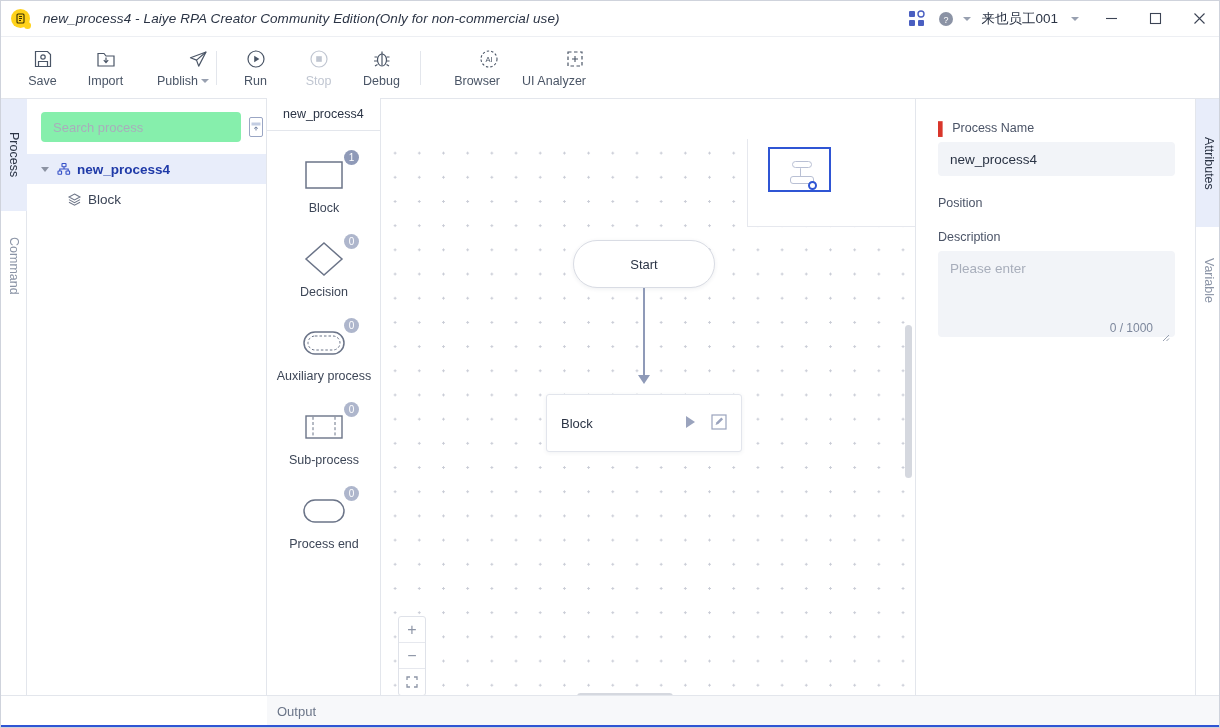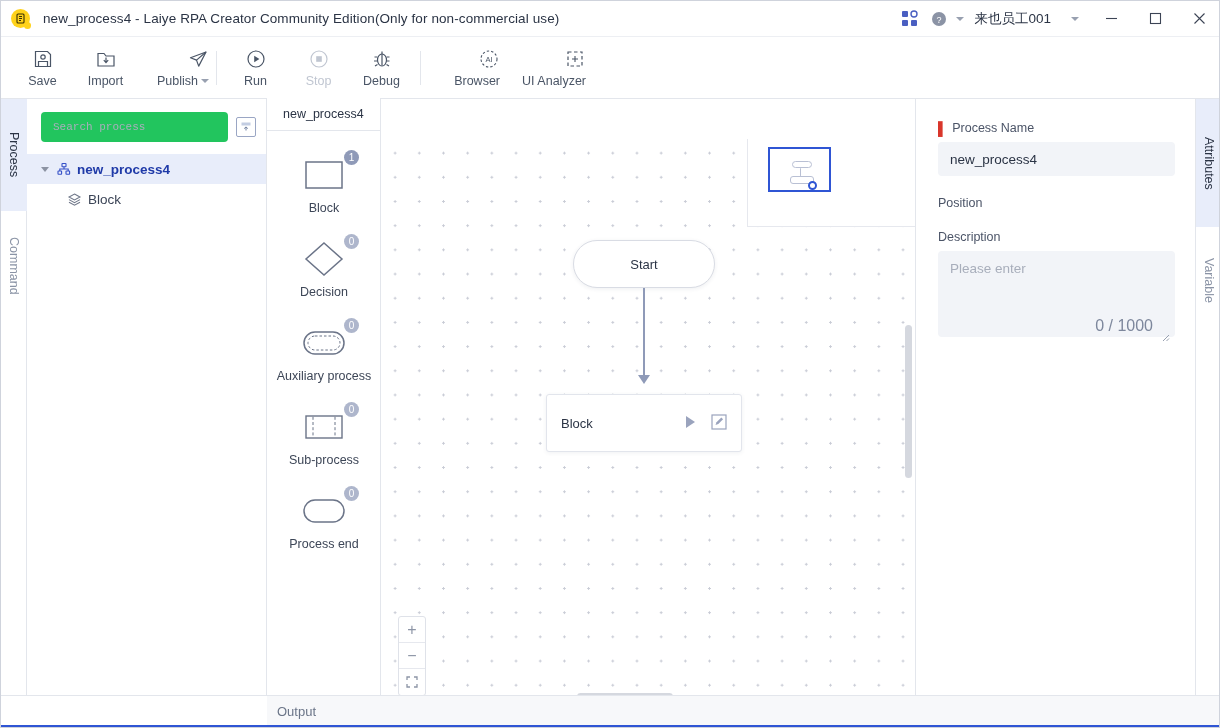--- a/index.html
+++ b/index.html
@@ -24,27 +24,28 @@
     display:flex; align-items:center; justify-content:center;
     font-size:11px; color:#4a3a00; font-weight:bold;
   }
   .app-icon:after{
     content:""; position:absolute; right:-1px; bottom:-1px; width:7px;height:7px;
     border-radius:50%; background:#ffd21a;
   }
   .title-text {
     margin-left:13px; font-size:13.5px; color:#2b3445; letter-spacing:.1px;
     white-space:nowrap;
+    font-style:italic;
   }
   .tb-right { margin-left:auto; display:flex; align-items:center; height:36px; }
   .tb-btn {
     width:34px; height:36px; display:flex; align-items:center; justify-content:center;
     color:#5a6475;
   }
-  .user-box { display:flex; align-items:center; gap:20px; padding:0 10px 0 6px; height:36px;
+  .user-box { display:flex; align-items:center; gap:13px; padding:0 10px 0 6px; height:36px;
     font-size:13.5px; color:#2b3445; white-space:nowrap; }
   .caret { width:0;height:0;border-left:4px solid transparent;border-right:4px solid transparent;
     border-top:4px solid #98a0b0; display:inline-block; }
   .win-btn { width:44px; height:36px; display:flex; align-items:center; justify-content:center; color:#3c4455; }
 
   
   .toolbar {
     position:absolute; top:36px; left:0; width:1220px; height:62px;
     background:#ffffff; display:flex; align-items:center;
     border-bottom:1px solid #e3e6ec; padding-left:10px;
@@ -73,22 +74,22 @@
   .vtab-proc { height:112px; }
   .vtab-cmd { height:110px; }
 
   
   .tree-panel {
     position:absolute; top:98px; left:26px; width:240px; height:596px;
     background:#ffffff; border-right:1px solid #e3e6ec;
   }
   .search-row { display:flex; align-items:center; gap:8px; padding:13px 10px 12px 14px; }
   .search-input {
-    flex:1; height:30px; background:#22c55e; border:none; border-radius:4px;
-    padding:0 12px; font-size:11px; color:#333; font-family:Liberation Mono, monospace;
+    flex:1; height:30px; background:#86efac; border:none; border-radius:4px;
+    padding:0 12px; font-size:13px; color:#333; font-family:Liberation Sans, sans-serif;
   }
   .search-input::placeholder{ color:#a8aebb; }
   .icon-btn-sq {
     width:20px;height:20px;border:1px solid #9aa6c4; border-radius:2px;
     display:flex;align-items:center;justify-content:center; color:#6f7f9e;
   }
   .tree-row {
     height:30px; display:flex; align-items:center; gap:6px; font-size:13.5px;
     padding-left:8px; color:#2b3445;
   }
@@ -182,21 +183,21 @@
   .finput {
     width:100%; height:34px; background:#f2f4f8; border:none; border-radius:4px;
     padding:0 12px; font-size:13.5px; color:#2b3445; font-family:inherit;
   }
   .ftext {
     width:100%; height:86px; background:#f2f4f8; border:none; border-radius:4px;
     padding:10px 12px; font-size:13.5px; color:#2b3445; resize:none; font-family:inherit;
   }
   .ftext::placeholder{ color:#a8aebb; }
   .tarea-wrap{ position:relative; }
-  .counter { position:absolute; right:22px; bottom:6px; font-size:16px; color:#7d879c; }
+  .counter { position:absolute; right:22px; bottom:6px; font-size:12px; color:#7d879c; }
   .grip { position:absolute; right:5px; bottom:3px; width:10px;height:10px; color:#98a0b0; }
 
   .right-rail {
     position:absolute; top:98px; left:1194px; width:25px; height:596px;
     background:#ffffff; border-left:1px solid #e3e6ec;
   }
   .vtab-r { width:25px; writing-mode:vertical-rl; text-orientation:mixed; font-size:12.5px;
     color:#8a93a5; display:flex; align-items:center; justify-content:center; }
   .vtab-r.active{ background:#e8edfa; color:#2b3445; }
   .vtab-attr{ height:128px; }

